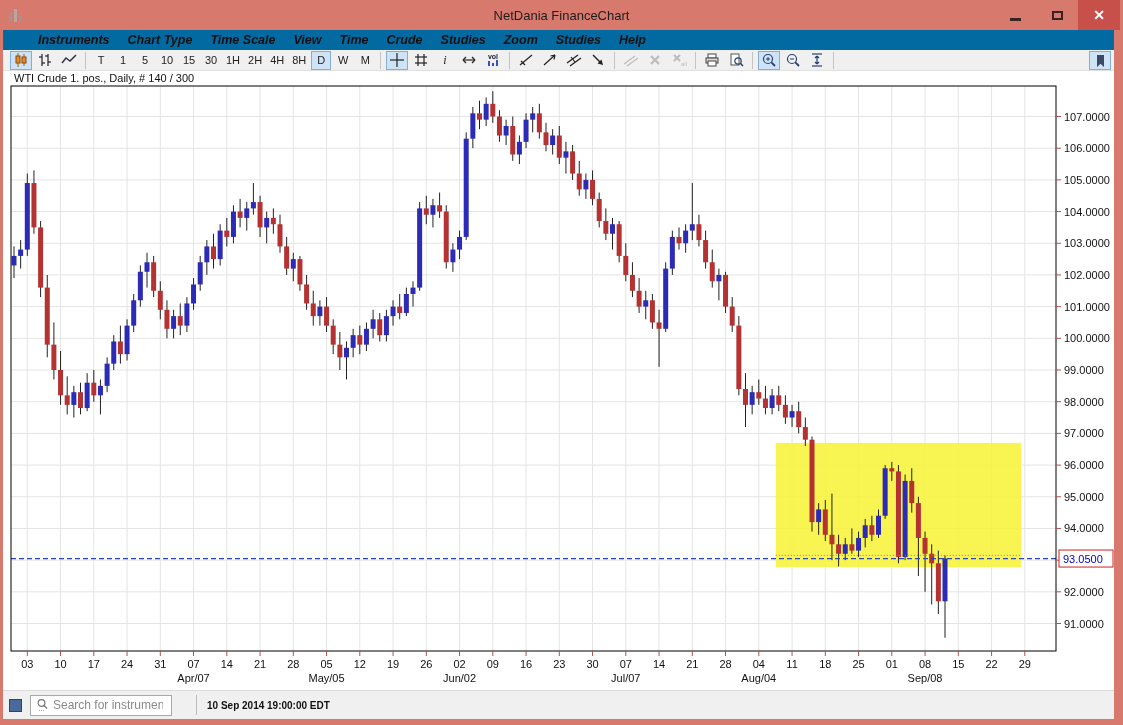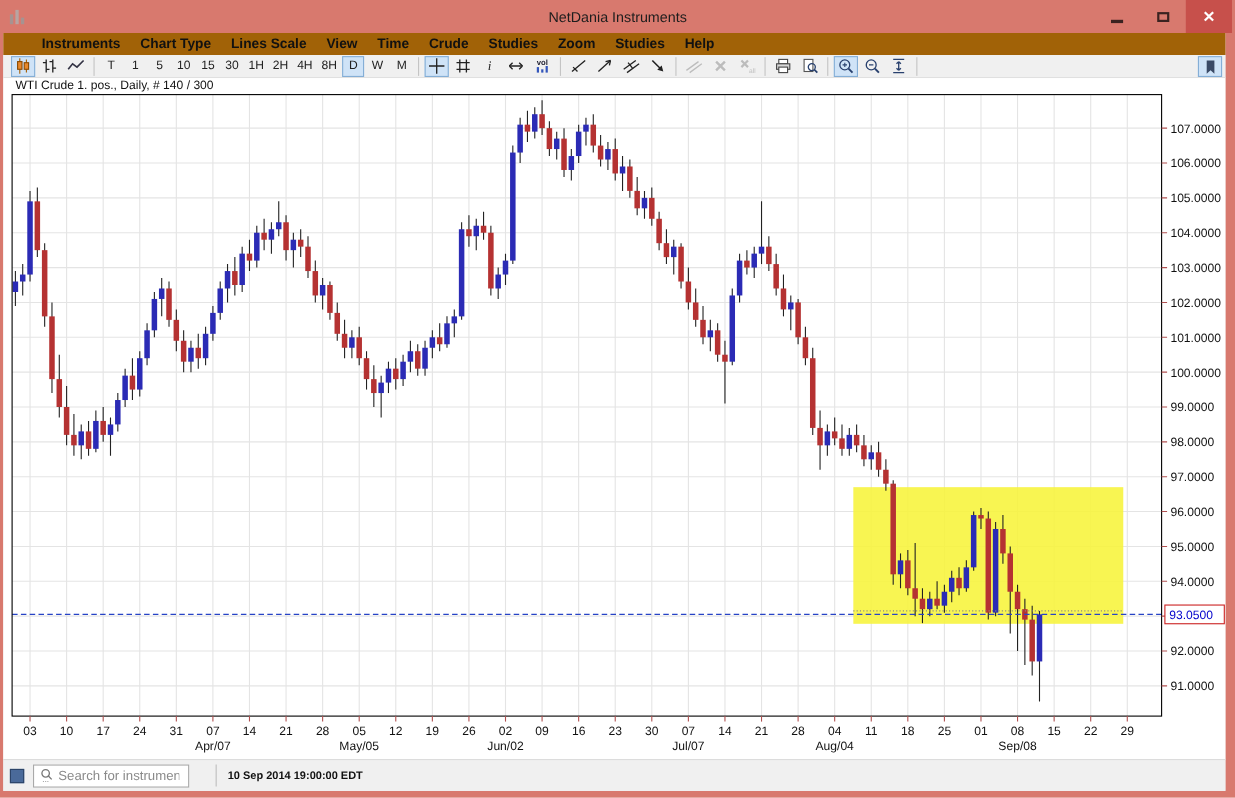--- a/index.html
+++ b/index.html
@@ -15,21 +15,21 @@
   .win-controls { position:absolute; right:3px; top:0; height:30px; display:flex; align-items:stretch; }
   .win-btn { width:42px; display:flex; align-items:center; justify-content:center; cursor:default; }
   .win-btn.min .glyph { width:11px; height:3px; background:#3a2220; margin-top:8px; }
   .win-btn.max .glyph { width:11px; height:9px; border:2px solid #3a2220; }
   .win-btn.close { background:#c7504b; }
   .win-btn.close .glyph { color:#fff; font-size:14px; font-weight:bold; line-height:1; }
 
   
   .app-body { position:absolute; left:3px; right:9px; top:30px; bottom:6px; background:#f0f0f0; display:flex; flex-direction:column; }
 
-  .menubar { height:20px; display:flex; align-items:center; padding-left:26px; background:#a16207; }
+  .menubar { height:20px; display:flex; align-items:center; padding-left:26px; background:#0369a1;font-style:italic; }
   .menu-item { font-size:12.5px; font-weight:bold; color:#111; padding:0 9px; line-height:20px; cursor:default; }
 
   .toolbar { height:21px; display:flex; align-items:center; padding-left:6px; background:#f0f0f0; position:relative; border-bottom:1px solid #e0e0e0; }
   .tb-btn { min-width:20px; height:19px; padding:0 2px; margin:0 1px; display:flex; align-items:center; justify-content:center;
             border:1px solid transparent; font-size:11px; color:#222; cursor:default; }
   .tb-btn.selected { background:#cfe3f7; border-color:#84aed6; }
   .tb-btn.disabled { opacity:.5; }
   .tb-sep { width:1px; height:17px; background:#c4c4c4; margin:0 4px; }
   .tb-right { position:absolute; right:2px; top:1px; }
   .tb-btn svg { display:block; }
@@ -53,39 +53,39 @@
 <body>
 
 <div class="window">
 
   <div class="titlebar">
     <svg class="app-icon" viewBox="0 0 18 16">
       <rect x="1" y="6" width="3" height="9" fill="#9a9a9a"></rect>
       <rect x="6" y="2" width="3" height="13" fill="#b0b0b0"></rect>
       <rect x="11" y="9" width="3" height="6" fill="#9a9a9a"></rect>
     </svg>
-    <div class="title-text">NetDania Instruments</div>
+    <div class="title-text">NetDania FinanceChart</div>
     <div class="win-controls">
       <div class="win-btn min">
           <div class="glyph"></div>
         </div>
       <div class="win-btn max">
           <div class="glyph"></div>
         </div>
       <div class="win-btn close">
           <div class="glyph">✕</div>
         </div>
     </div>
   </div>
 
   <div class="app-body">
     <div class="menubar" id="menubar">
         <div class="menu-item">Instruments</div>
         <div class="menu-item">Chart Type</div>
-        <div class="menu-item">Lines Scale</div>
+        <div class="menu-item">Time Scale</div>
         <div class="menu-item">View</div>
         <div class="menu-item">Time</div>
         <div class="menu-item">Crude</div>
         <div class="menu-item">Studies</div>
         <div class="menu-item">Zoom</div>
         <div class="menu-item">Studies</div>
         <div class="menu-item">Help</div>
       </div>
     <div class="toolbar" id="toolbar">
         <div class="tb-btn selected">

